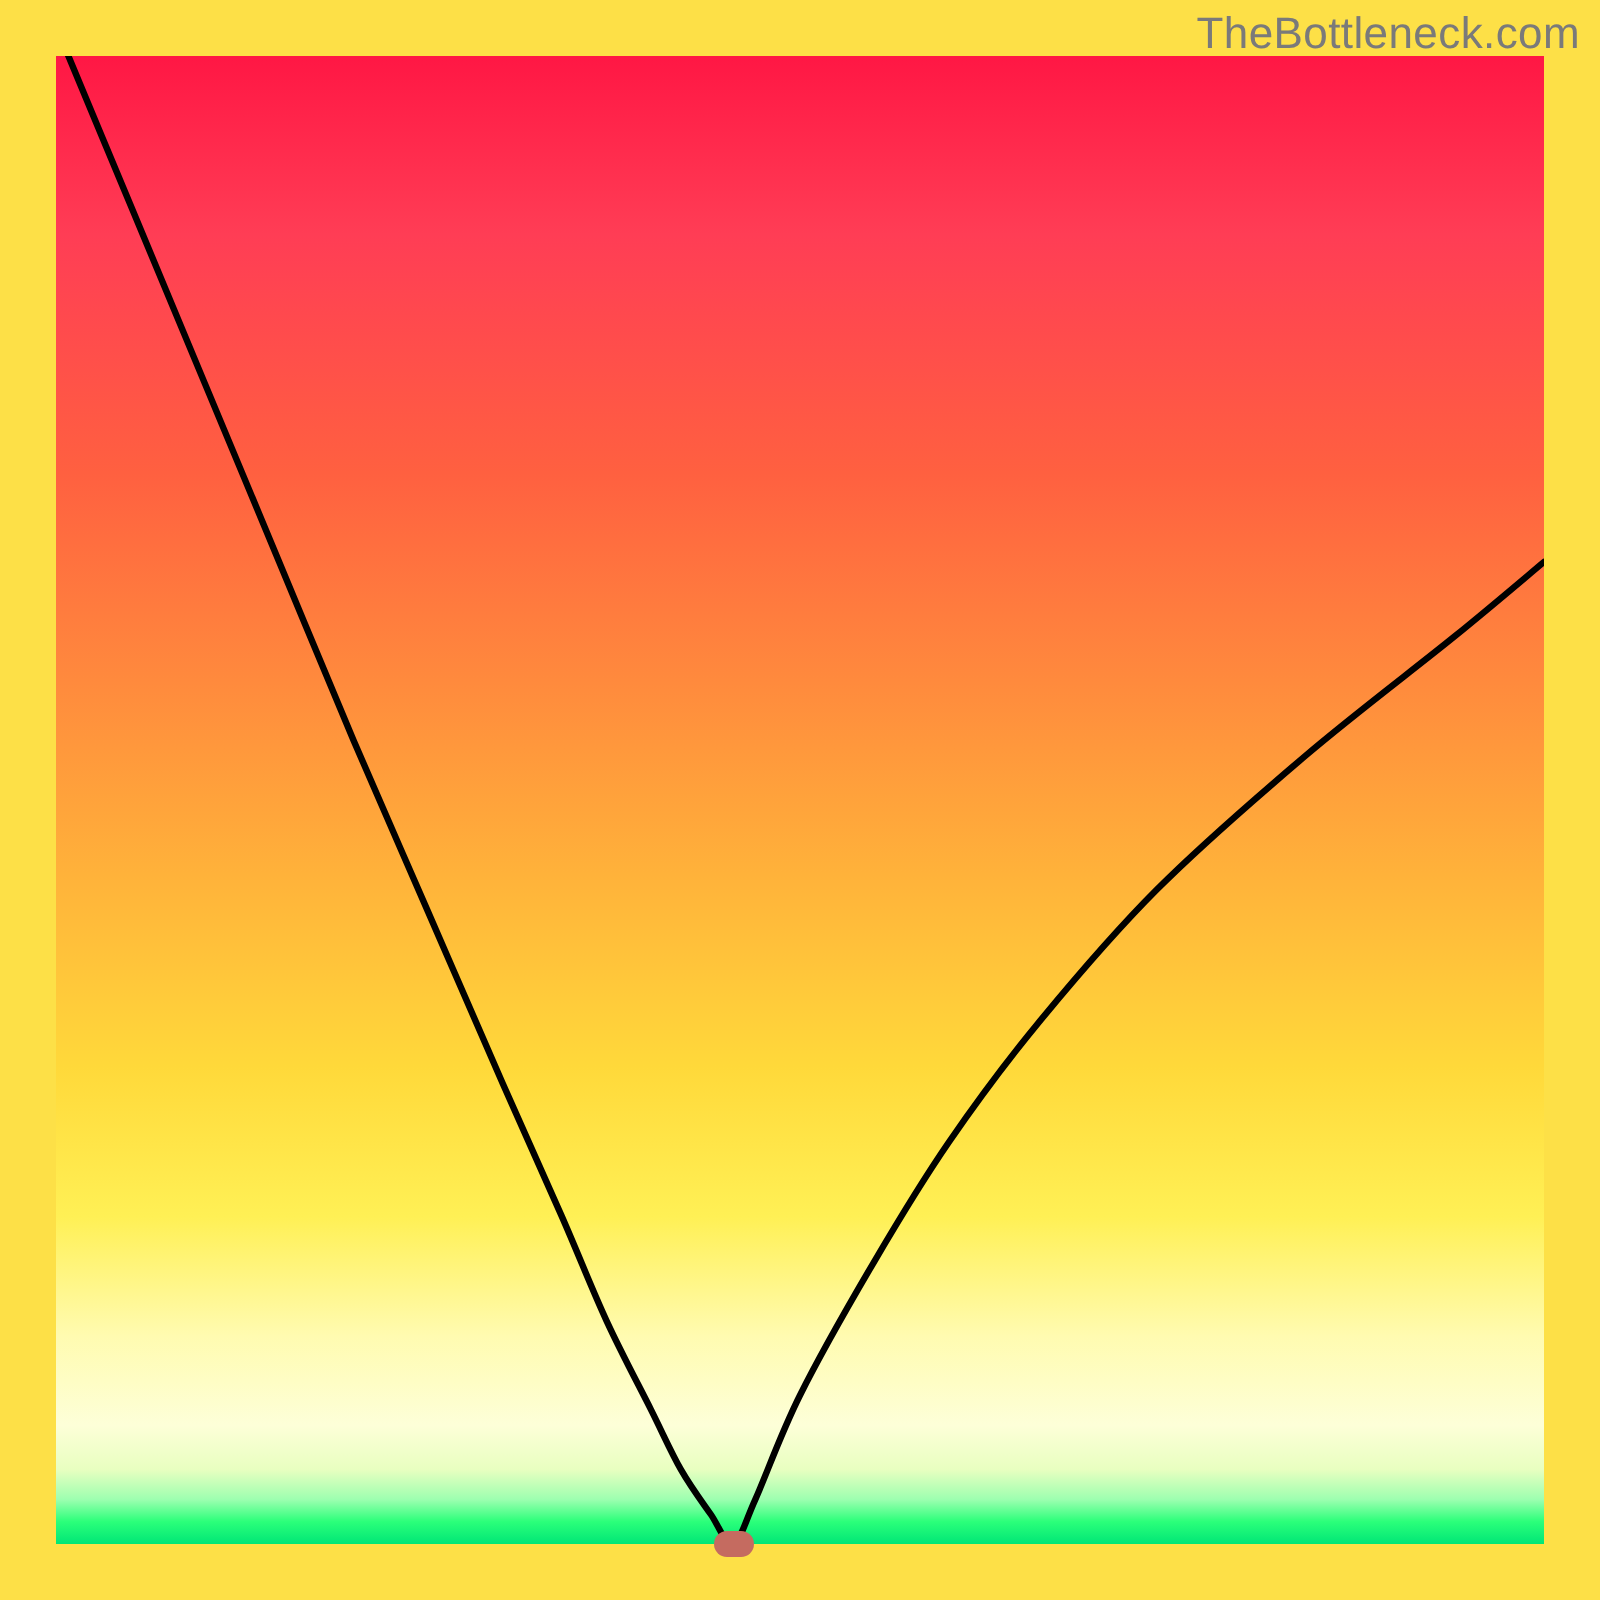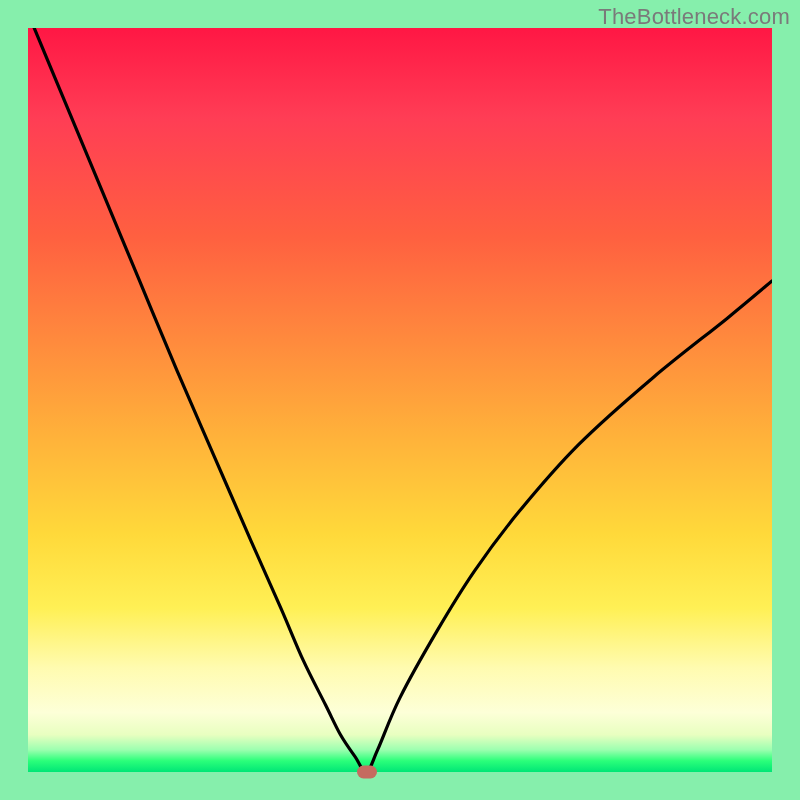--- a/index.html
+++ b/index.html
@@ -10,21 +10,21 @@
     background: #000;
     overflow: hidden;
     font-family: Arial, Helvetica, sans-serif;
   }
   .frame {
     position: absolute;
     left: 0;
     top: 0;
     width: 800px;
     height: 800px;
-    background: #86efac;
+    background: #fde047;
   }
   .plot-area {
     position: absolute;
     left: 28px;
     top: 28px;
     width: 744px;
     height: 744px;
     
     background: linear-gradient(to bottom,
       #ff1744 0%,

